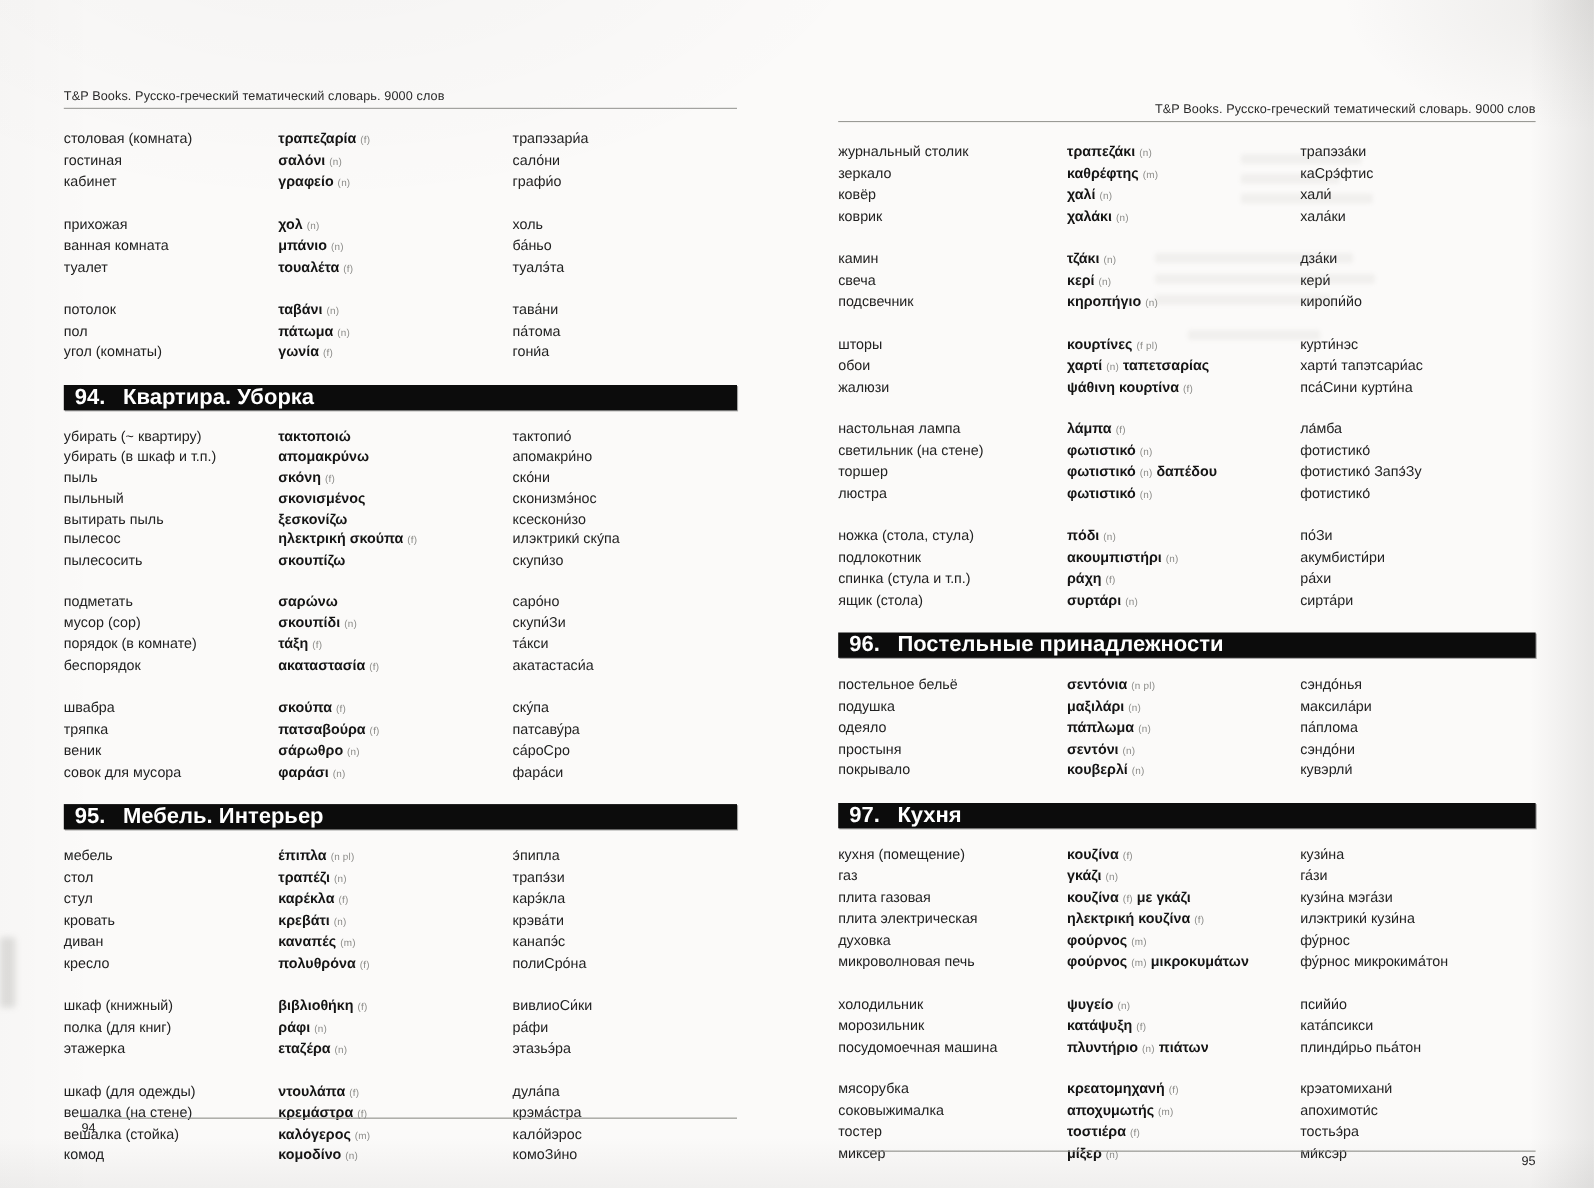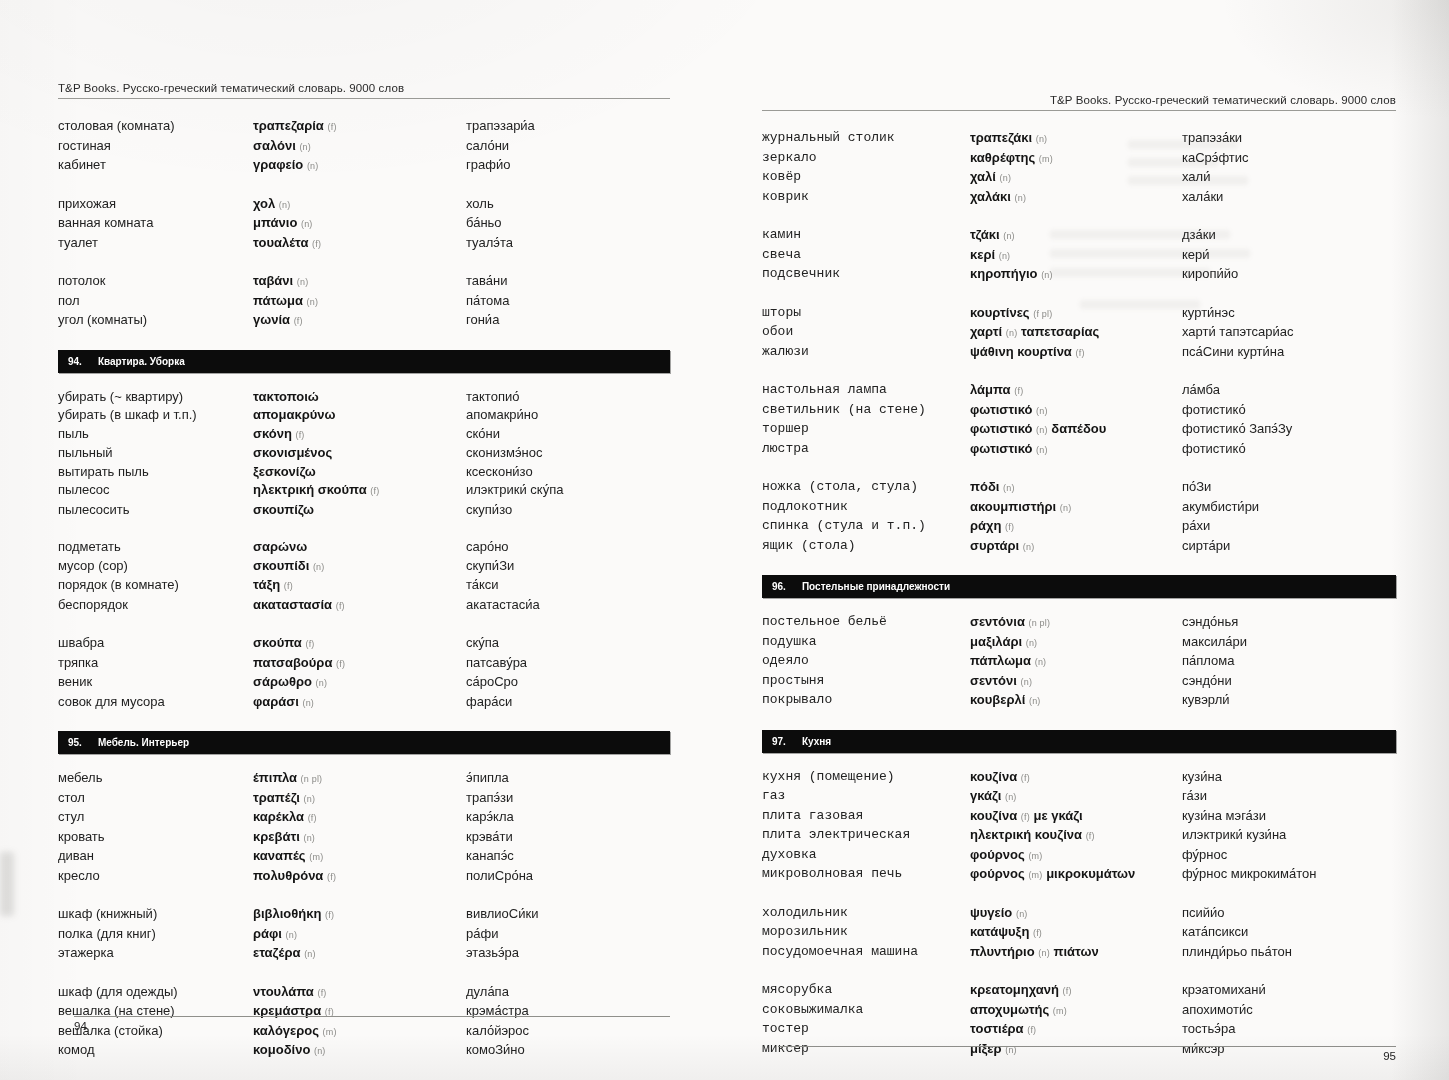--- a/index.html
+++ b/index.html
@@ -31,31 +31,31 @@
 
   .page-header{font-size:11.5px;color:#2a2a2a;letter-spacing:0.1px;
     padding-bottom:4px;border-bottom:1px solid #9a9a96;}
   .page-right .page-header{text-align:right;}
 
   .content{margin-top:18px;}
 
   .group{margin-bottom:19px;}
   .row{display:flex;line-height:18.5px;font-size:13px;}
   .cell-ru{width:195px;flex:0 0 195px;color:#222;}
-  .page-right .cell-ru{width:208px;flex:0 0 208px;font-family:Liberation Mono, monospace;}
+  .page-right .cell-ru{width:208px;flex:0 0 208px;}
   .cell-el{width:213px;flex:0 0 213px;font-weight:bold;color:#141414;}
   .page-right .cell-el{width:212px;flex:0 0 212px;}
   .cell-tr{flex:1;color:#222;}
   .g{font-weight:normal;font-size:9px;color:#8b8b88;letter-spacing:0.2px;}
 
   .section-bar{
     background:#0c0c0c;color:#fff;
     height:23px;display:flex;align-items:center;
     padding:0 10px;margin:15px 0 15px 0;
-    font-weight:bold;font-size:10px;
+    font-weight:bold;font-size:20px;
     box-shadow:1px 1px 0 rgba(0,0,0,0.35);
   }
   .section-bar .num{margin-right:16px;}
 
   .page-footer{position:absolute;left:16px;right:0;border-top:1px solid #8f8f8b;
     padding-top:3px;font-size:11.5px;color:#222;}
   .page-left .page-footer{top:934px;}
   .page-right .page-footer{top:952px;text-align:right;}
 
   

